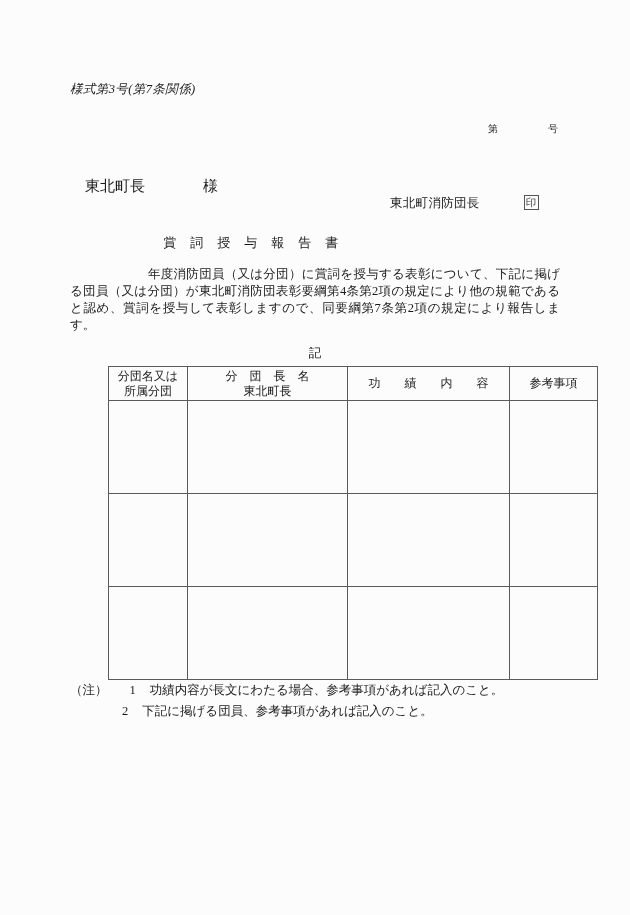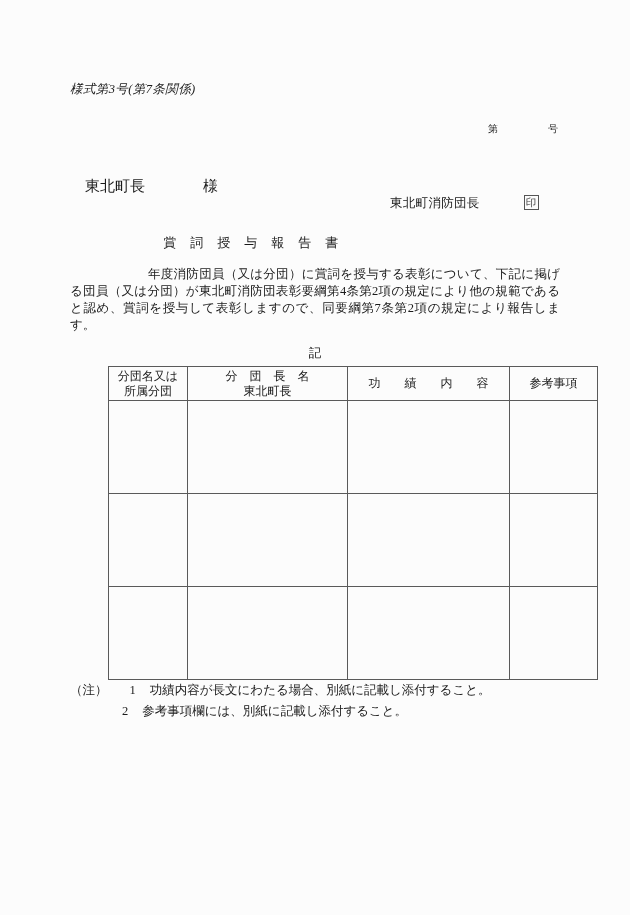--- a/index.html
+++ b/index.html
@@ -232,17 +232,17 @@
           <td></td>
           <td></td>
           <td></td>
           <td></td>
         </tr>
       </tbody>
     </table>
   </div>
 
   <div class="notes">
-    <span class="note-row"><span>（注）</span><span style="display:inline-block;width:22px"></span><span>1</span><span style="display:inline-block;width:14px"></span><span>功績内容が長文にわたる場合、別紙に記載し添付すること。</span></span>
-    <span class="note-row"><span class="note-indent"></span><span>2</span><span style="display:inline-block;width:14px"></span><span>参考事項欄には、別紙に記載し添付すること。</span></span>
+    <span class="note-row"><span>（注）</span><span style="display:inline-block;width:22px"></span><span>1</span><span style="display:inline-block;width:14px"></span><span>功績内容が長文にわたる場合、参考事項があれば記入のこと。</span></span>
+    <span class="note-row"><span class="note-indent"></span><span>2</span><span style="display:inline-block;width:14px"></span><span>下記に掲げる団員、参考事項があれば記入のこと。</span></span>
   </div>
 
 </div>
 
 </body></html>

